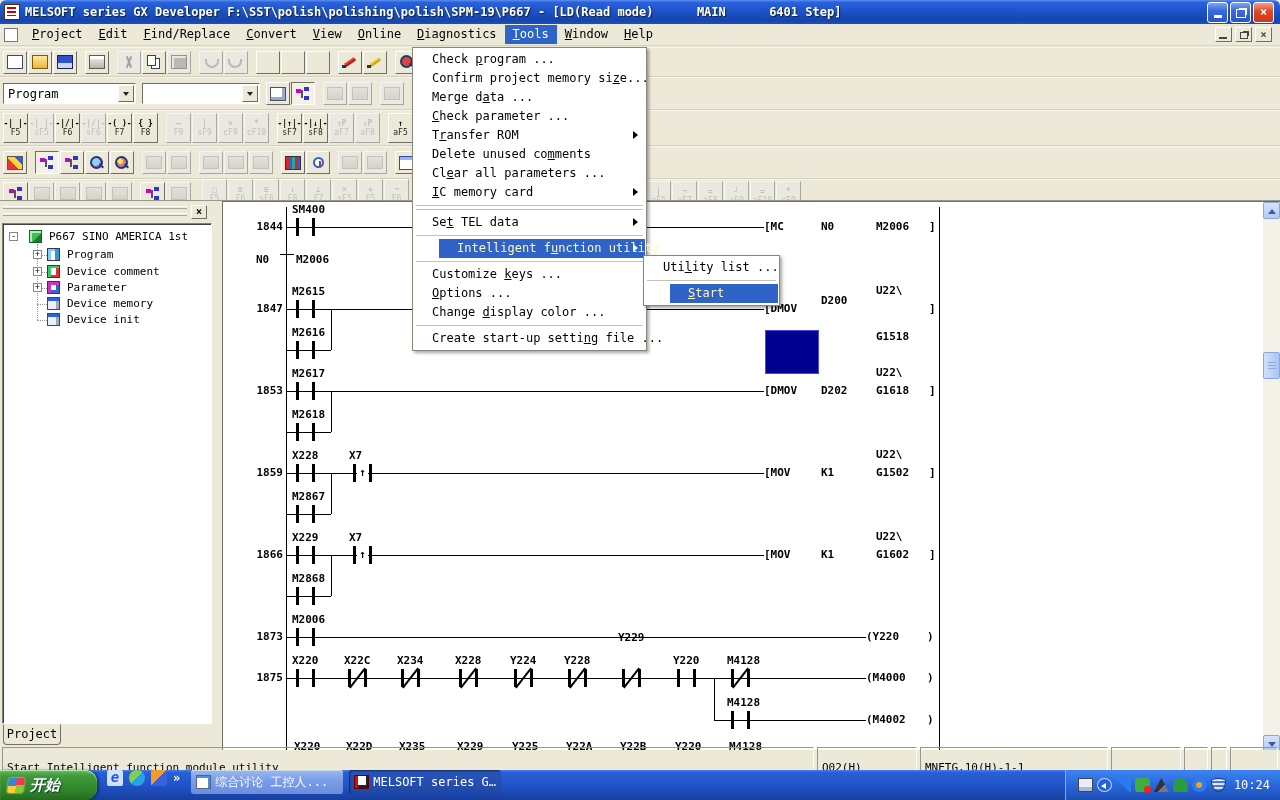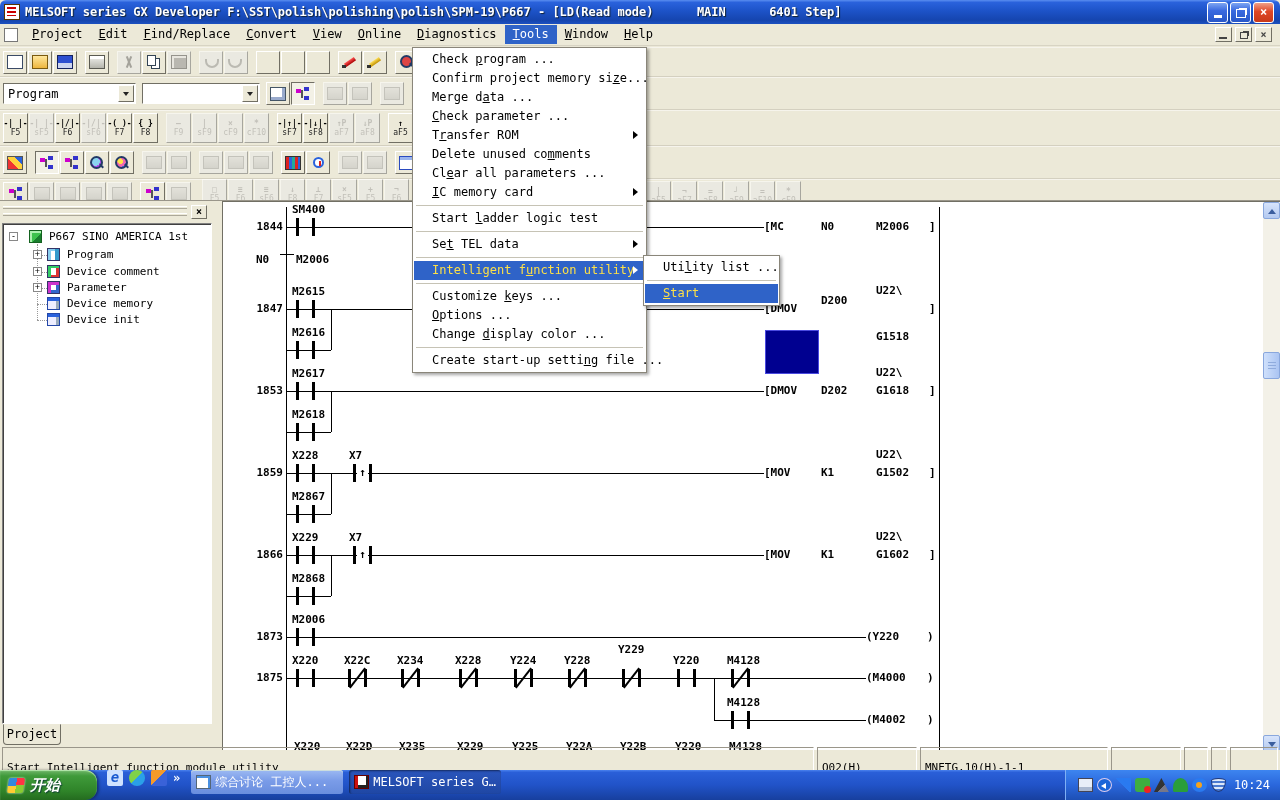--- a/index.html
+++ b/index.html
@@ -145,21 +145,21 @@
      border:1px solid #89a7dd;border-radius:2px;}
   .sthumb::after{content:"";position:absolute;left:4px;top:9px;width:8px;height:8px;
      background:repeating-linear-gradient(180deg,#8fabdd 0 1px,transparent 1px 3px);}
   
   .popup{position:absolute;background:#fff;border:1px solid #8a867a;box-shadow:2px 2px 3px rgba(0,0,0,.35);
      z-index:50;padding:2px 1px;}
   #tools-menu{left:412px;top:47px;width:235px;}
   #sub-menu{left:643px;top:255px;width:137px;}
   .pmi{position:relative;height:19px;line-height:19px;padding-left:18px;white-space:pre;}
   .pmi .acc{text-decoration:underline;}
-  .pmi.hl{background:#2f63c8;color:#fde047;}
+  .pmi.hl{background:#2f63c8;color:#fef9c3;margin-left:25px;}
   .marrow{position:absolute;right:7px;top:5px;border-left:5px solid #000;border-top:4px solid transparent;border-bottom:4px solid transparent;}
   .hl .marrow{border-left-color:#fff;}
   .psep{border-top:1px solid #c6c3b5;margin:3px 2px;}
   
   .statusbar{position:absolute;left:0;top:750px;width:1280px;height:20px;background:#ece9d8;display:flex;
      align-items:center;gap:3px;padding:0 2px;font-size:11px;}
   .sfield{height:16px;line-height:15px;padding:12px 4px;border:1px solid;border-color:#9a968a #fff #fff #9a968a;white-space:nowrap;overflow:hidden;}
   
   .taskbar{position:absolute;left:0;top:770px;width:1280px;height:30px;
      background:linear-gradient(180deg,#4a82ee 0%,#2a5fd8 8%,#2153c8 50%,#173f9e 100%);display:flex;align-items:flex-start;}
@@ -718,21 +718,21 @@
             <div class="b1" data-interactable="false"></div>
             <div class="b2" data-interactable="false"></div>
             <div class="slash" data-interactable="false"></div>
           </div>
           <div class="llab" data-interactable="false" style="left: 341px; top: 453px;">Y228</div>
           <div class="lcontact" data-interactable="false" style="left: 398px; top: 467px;">
             <div class="b1" data-interactable="false"></div>
             <div class="b2" data-interactable="false"></div>
             <div class="slash" data-interactable="false"></div>
           </div>
-          <div class="llab" data-interactable="false" style="left: 395px; top: 442px;">Y229</div>
+          <div class="llab" data-interactable="false" style="left: 395px; top: 430px;">Y229</div>
           <div class="lcontact" data-interactable="false" style="left: 453px; top: 467px;">
             <div class="b1" data-interactable="false"></div>
             <div class="b2" data-interactable="false"></div>
           </div>
           <div class="llab" data-interactable="false" style="left: 450px; top: 453px;">Y220</div>
           <div class="lcontact" data-interactable="false" style="left: 507px; top: 467px;">
             <div class="b1" data-interactable="false"></div>
             <div class="b2" data-interactable="false"></div>
             <div class="slash" data-interactable="false"></div>
           </div>
@@ -769,21 +769,20 @@
   <div class="popup" id="tools-menu" data-interactable="false">
       <div class="pmi" data-interactable="true"><span data-interactable="false">Check </span><span class="acc" data-interactable="false">p</span><span data-interactable="false">rogram ...</span></div>
       <div class="pmi" data-interactable="true"><span data-interactable="false">Confirm project memory si</span><span class="acc" data-interactable="false">z</span><span data-interactable="false">e...</span></div>
       <div class="pmi" data-interactable="true"><span data-interactable="false">Merge d</span><span class="acc" data-interactable="false">a</span><span data-interactable="false">ta ...</span></div>
       <div class="pmi" data-interactable="true"><span data-interactable="false"></span><span class="acc" data-interactable="false">C</span><span data-interactable="false">heck parameter ...</span></div>
       <div class="pmi" data-interactable="true"><span data-interactable="false">T</span><span class="acc" data-interactable="false">r</span><span data-interactable="false">ansfer ROM</span><span class="marrow" data-interactable="false"></span></div>
       <div class="pmi" data-interactable="true"><span data-interactable="false">Delete unused co</span><span class="acc" data-interactable="false">m</span><span data-interactable="false">ments</span></div>
       <div class="pmi" data-interactable="true"><span data-interactable="false">Cl</span><span class="acc" data-interactable="false">e</span><span data-interactable="false">ar all parameters ...</span></div>
       <div class="pmi" data-interactable="true"><span data-interactable="false"></span><span class="acc" data-interactable="false">I</span><span data-interactable="false">C memory card</span><span class="marrow" data-interactable="false"></span></div>
       <div class="psep" data-interactable="false"></div>
-      <div class="pmi" data-interactable="true"><span data-interactable="false">Start </span><span class="acc" data-interactable="false">l</span><span data-interactable="false">adder logic test</span></div>
       <div class="psep" data-interactable="false"></div>
       <div class="pmi" data-interactable="true"><span data-interactable="false">Se</span><span class="acc" data-interactable="false">t</span><span data-interactable="false"> TEL data</span><span class="marrow" data-interactable="false"></span></div>
       <div class="psep" data-interactable="false"></div>
       <div class="pmi hl" data-interactable="true"><span data-interactable="false">Intelligent f</span><span class="acc" data-interactable="false">u</span><span data-interactable="false">nction utility</span><span class="marrow" data-interactable="false"></span></div>
       <div class="psep" data-interactable="false"></div>
       <div class="pmi" data-interactable="true"><span data-interactable="false">Customize </span><span class="acc" data-interactable="false">k</span><span data-interactable="false">eys ...</span></div>
       <div class="pmi" data-interactable="true"><span data-interactable="false"></span><span class="acc" data-interactable="false">O</span><span data-interactable="false">ptions ...</span></div>
       <div class="pmi" data-interactable="true"><span data-interactable="false">Change </span><span class="acc" data-interactable="false">d</span><span data-interactable="false">isplay color ...</span></div>
       <div class="psep" data-interactable="false"></div>
       <div class="pmi" data-interactable="true"><span data-interactable="false">Create start-up setti</span><span class="acc" data-interactable="false">n</span><span data-interactable="false">g file ...</span></div>

